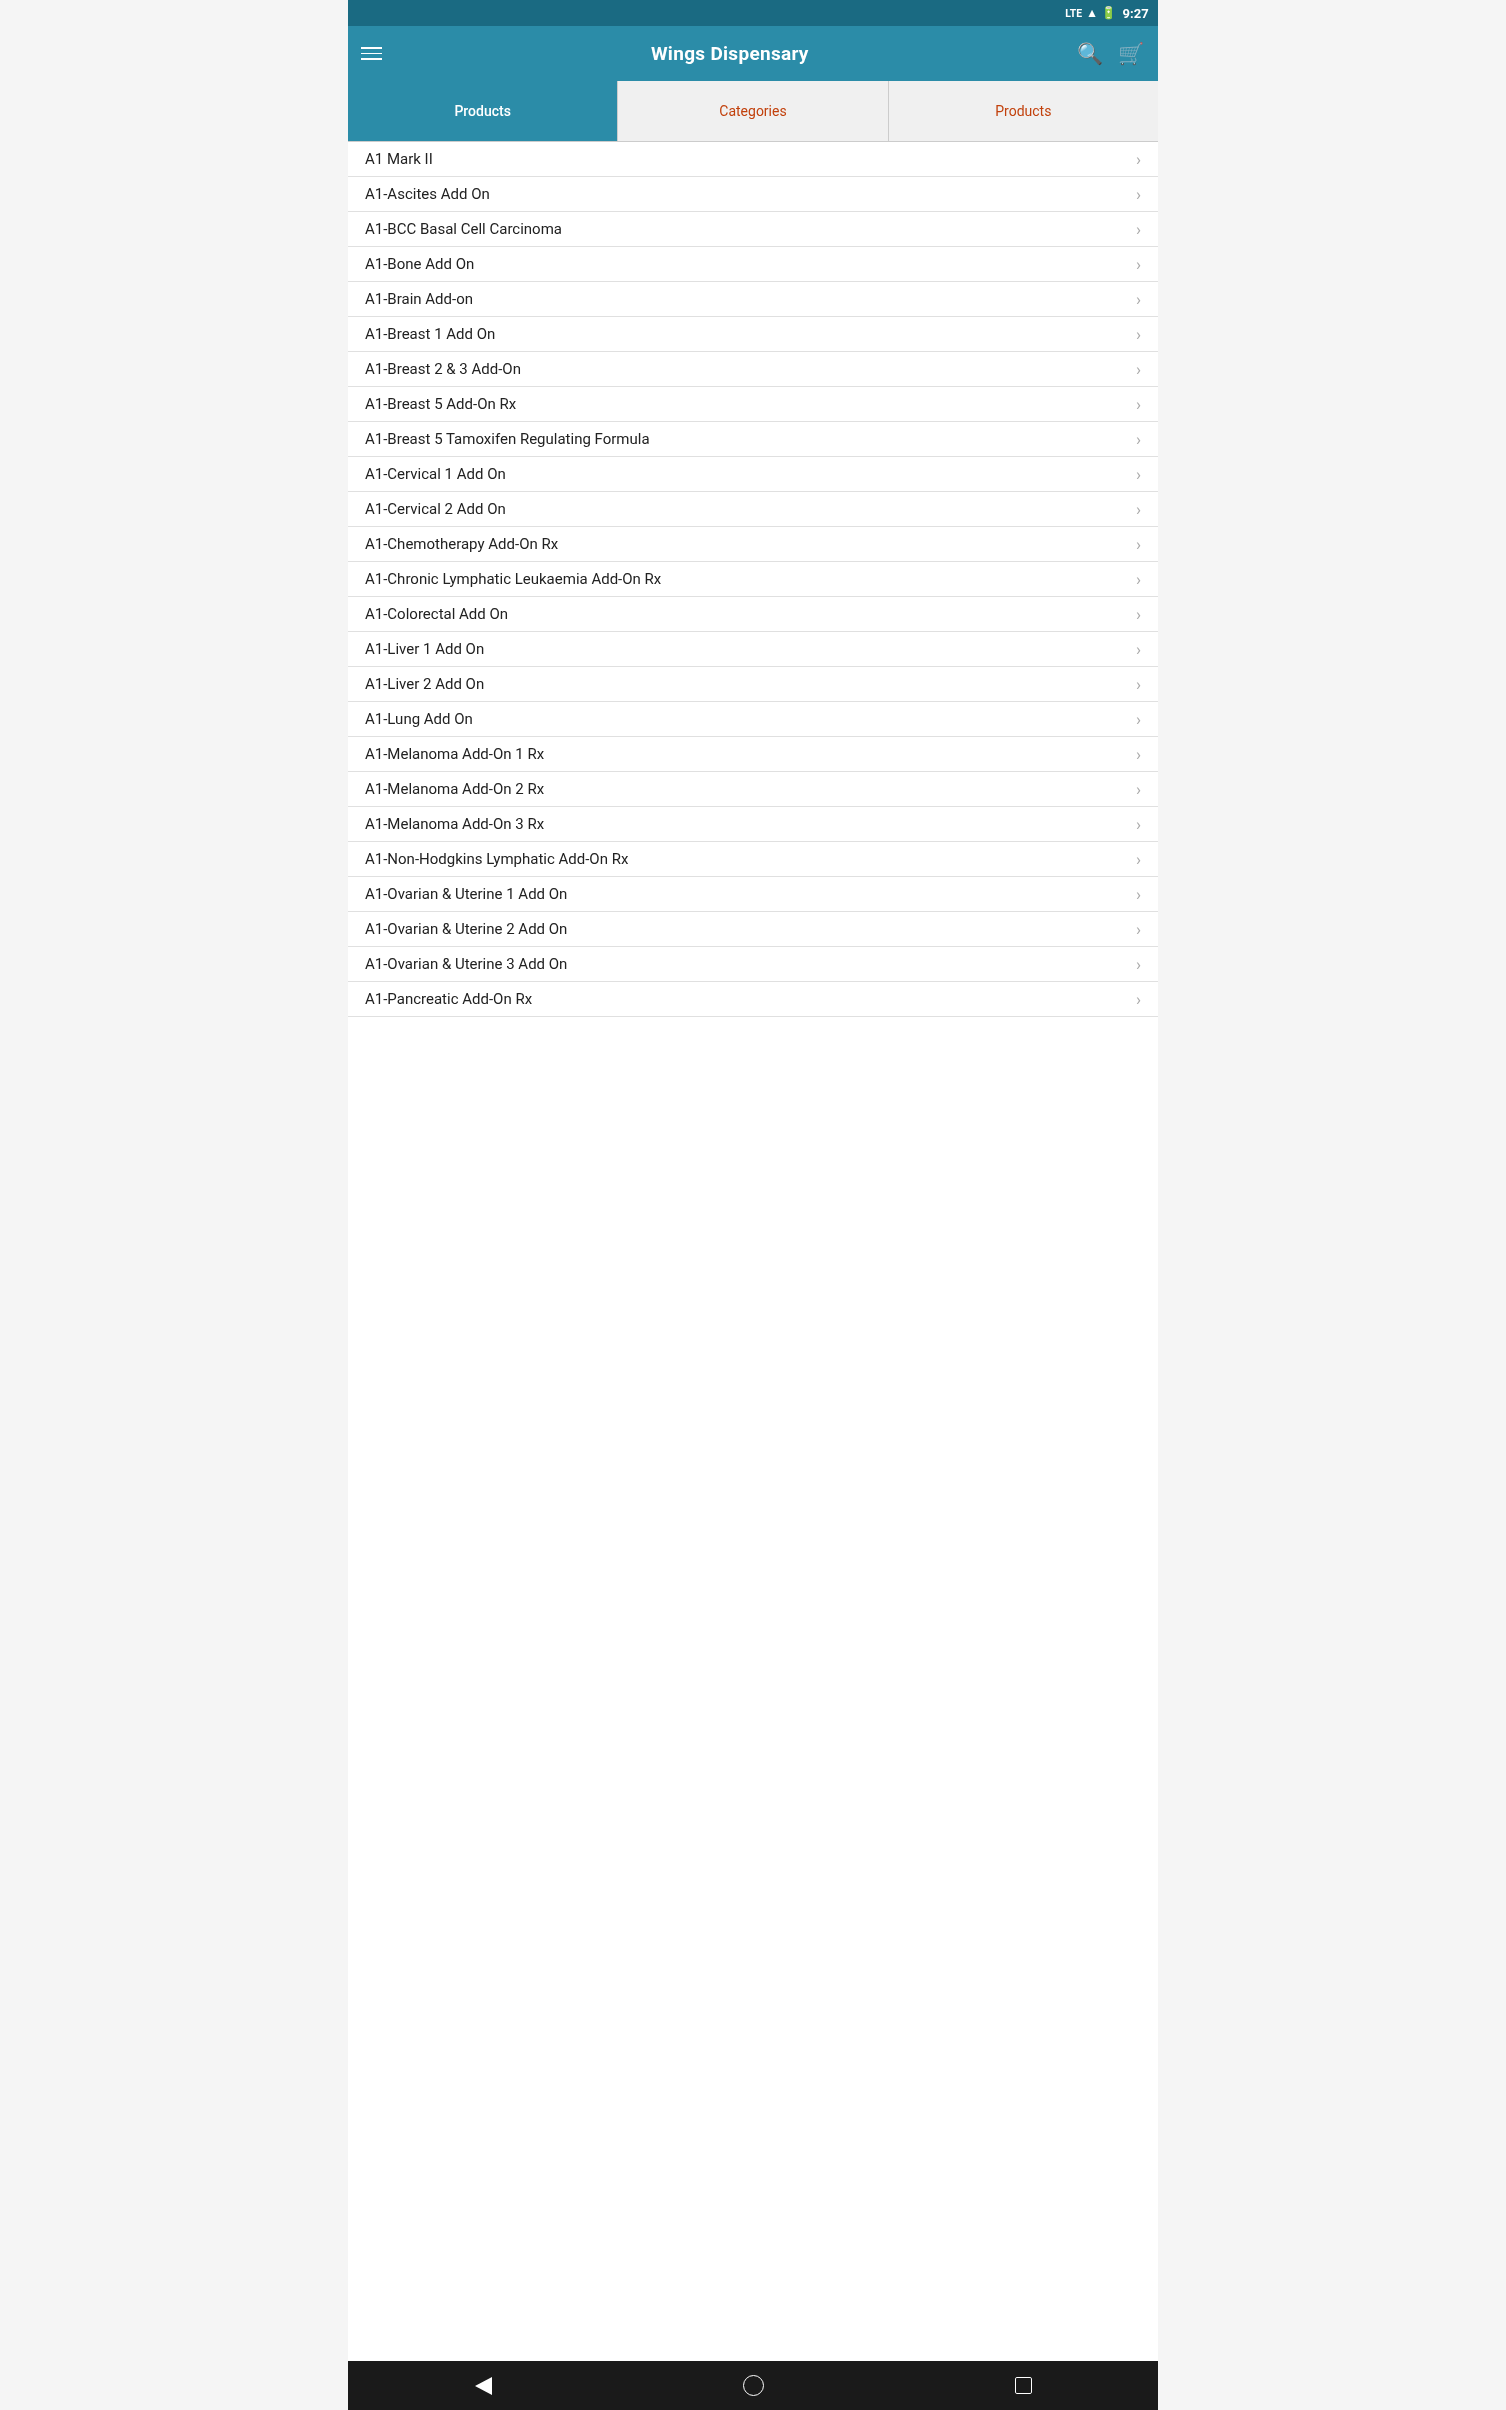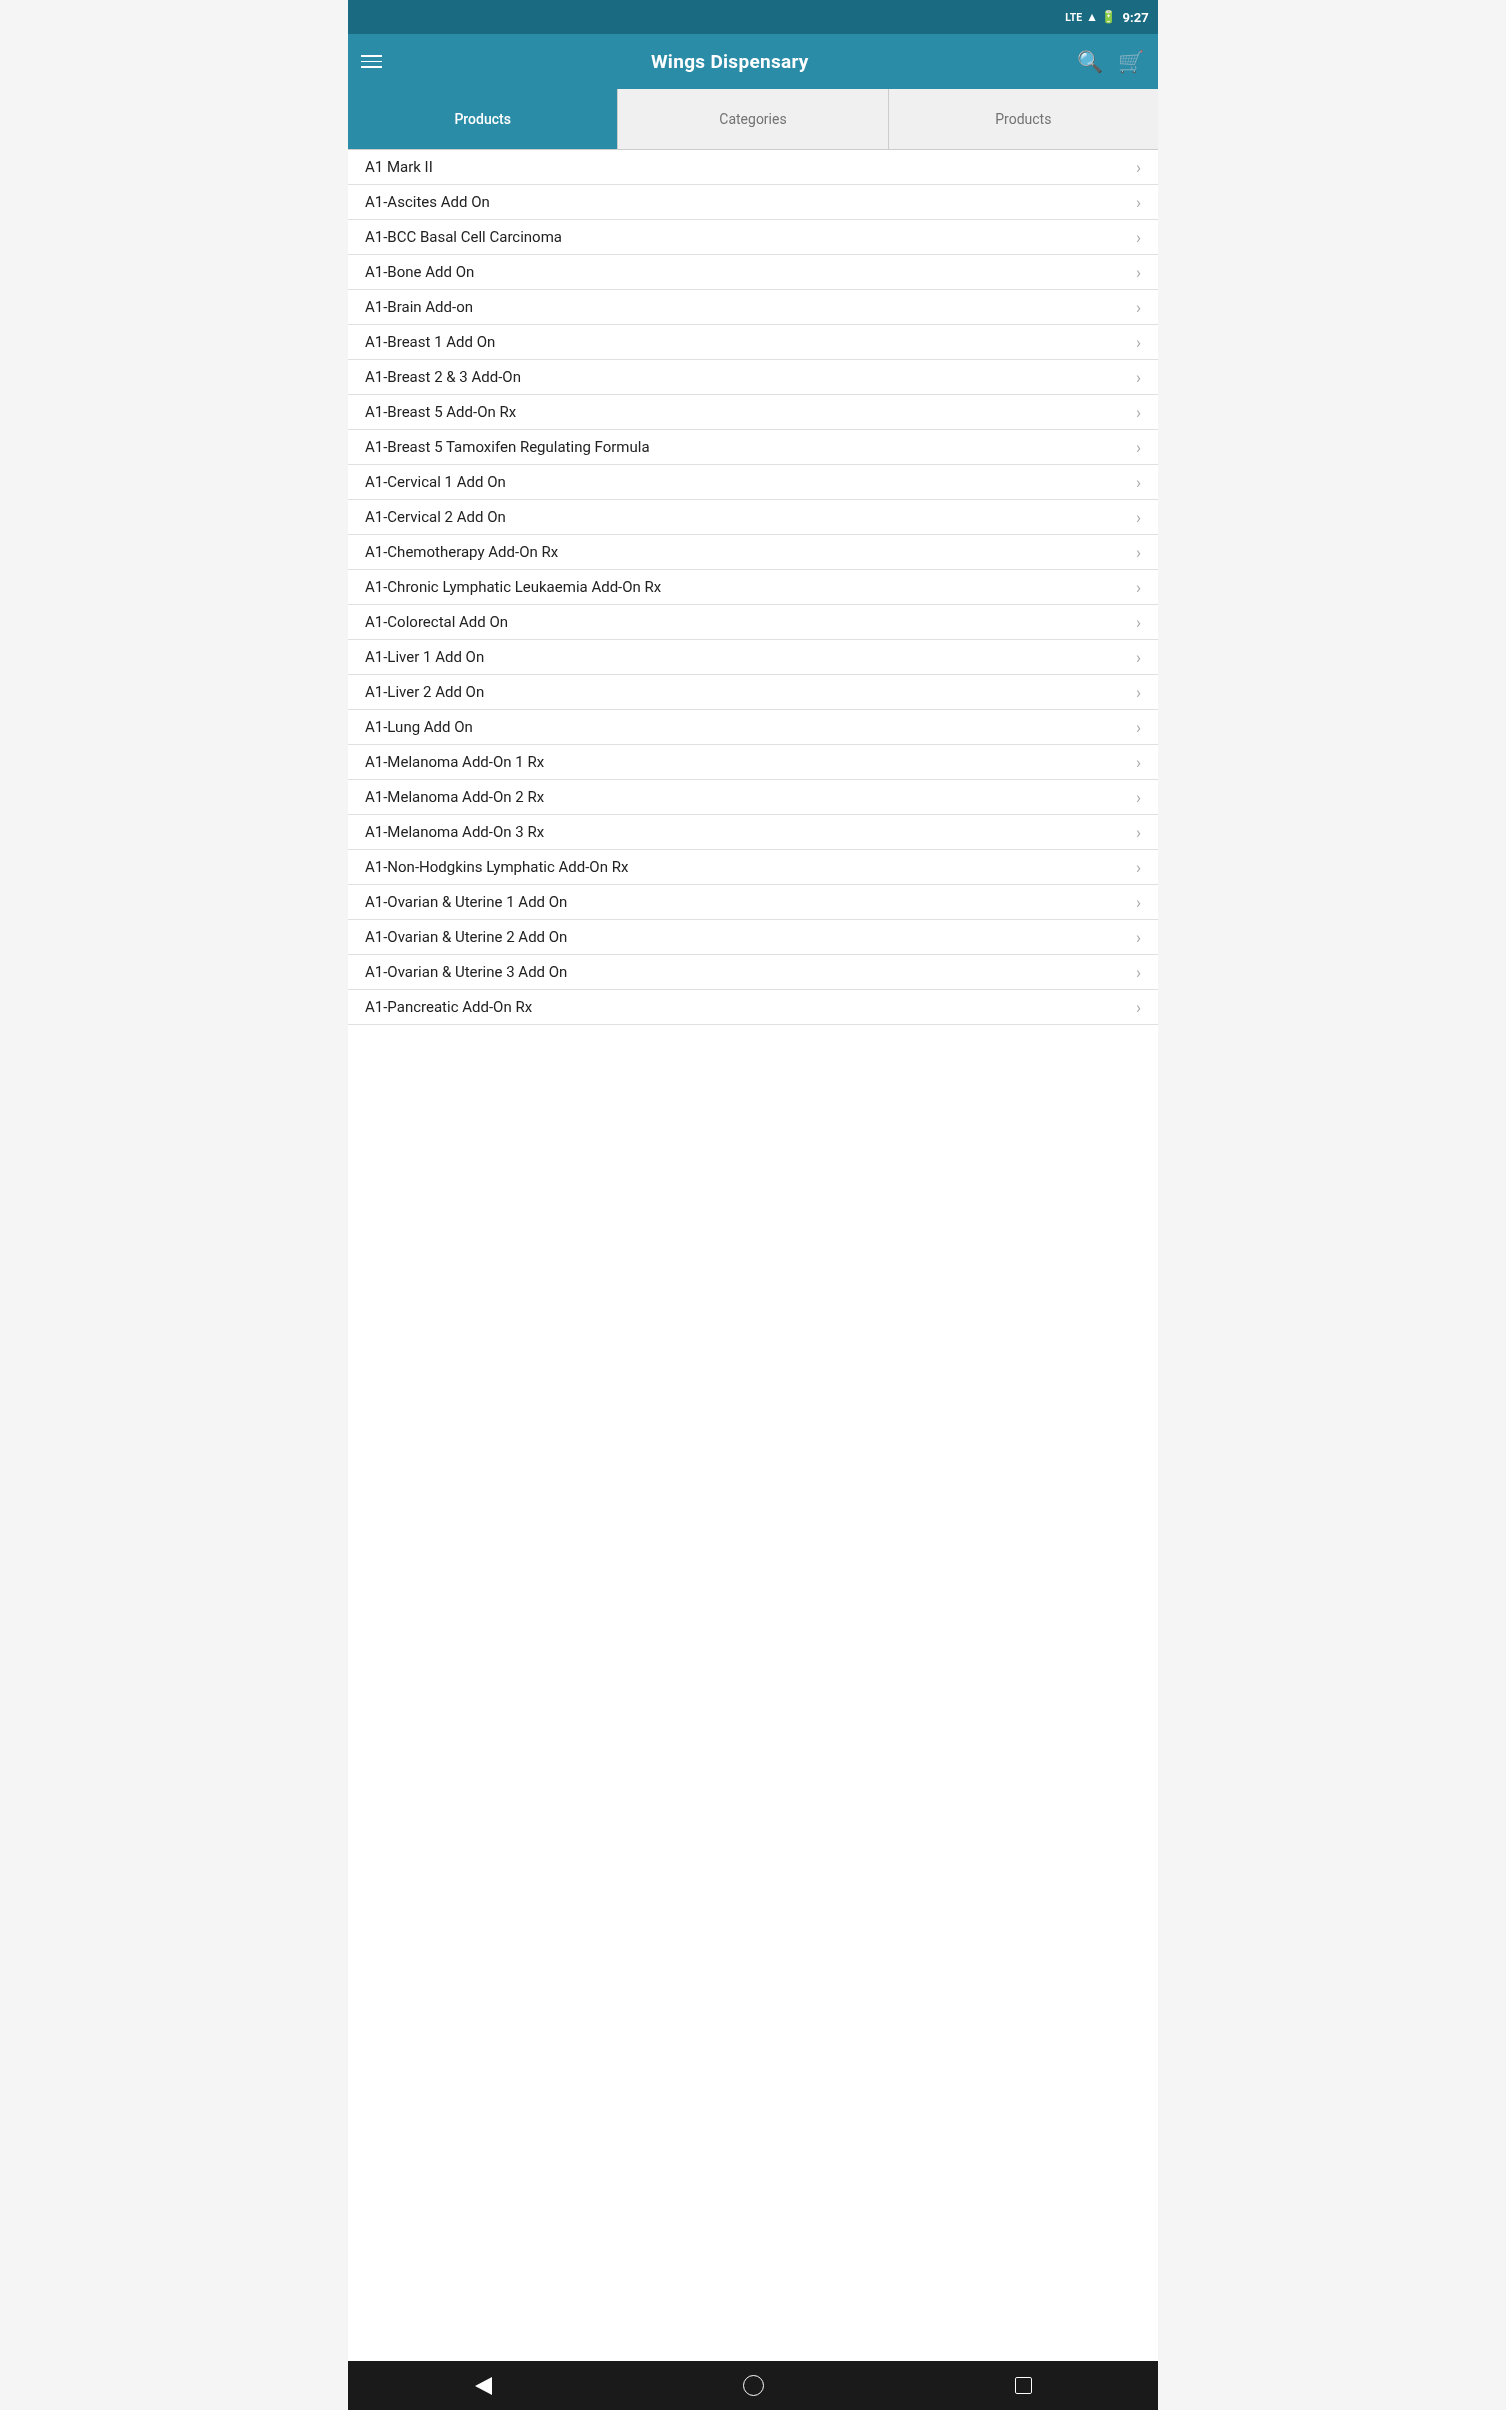--- a/index.html
+++ b/index.html
@@ -24,21 +24,21 @@
     
     .status-bar {
       background: #1a6a82;
       color: white;
       display: flex;
       justify-content: flex-end;
       align-items: center;
       padding: 3.8px 9.4px;
       font-size: 11.3px;
       gap: 5.6px;
-      height: 34px;
+      height: 26px;
     }
 
     .status-bar .time {
       font-weight: bold;
       font-size: 13px;
     }
 
     .status-icons {
       display: flex;
       align-items: center;
@@ -100,21 +100,21 @@
     }
 
     .tab {
       flex: 1;
       display: flex;
       align-items: center;
       justify-content: center;
       font-size: 14px;
       cursor: pointer;
       border-right: 0.9px solid #ccc;
-      color: #737373;
+      color: #c2410c;
     }
 
     .tab:last-child {
       border-right: none;
     }
 
     .tab.active {
       background: #2b8ca8;
       color: white;
       font-weight: 500;

